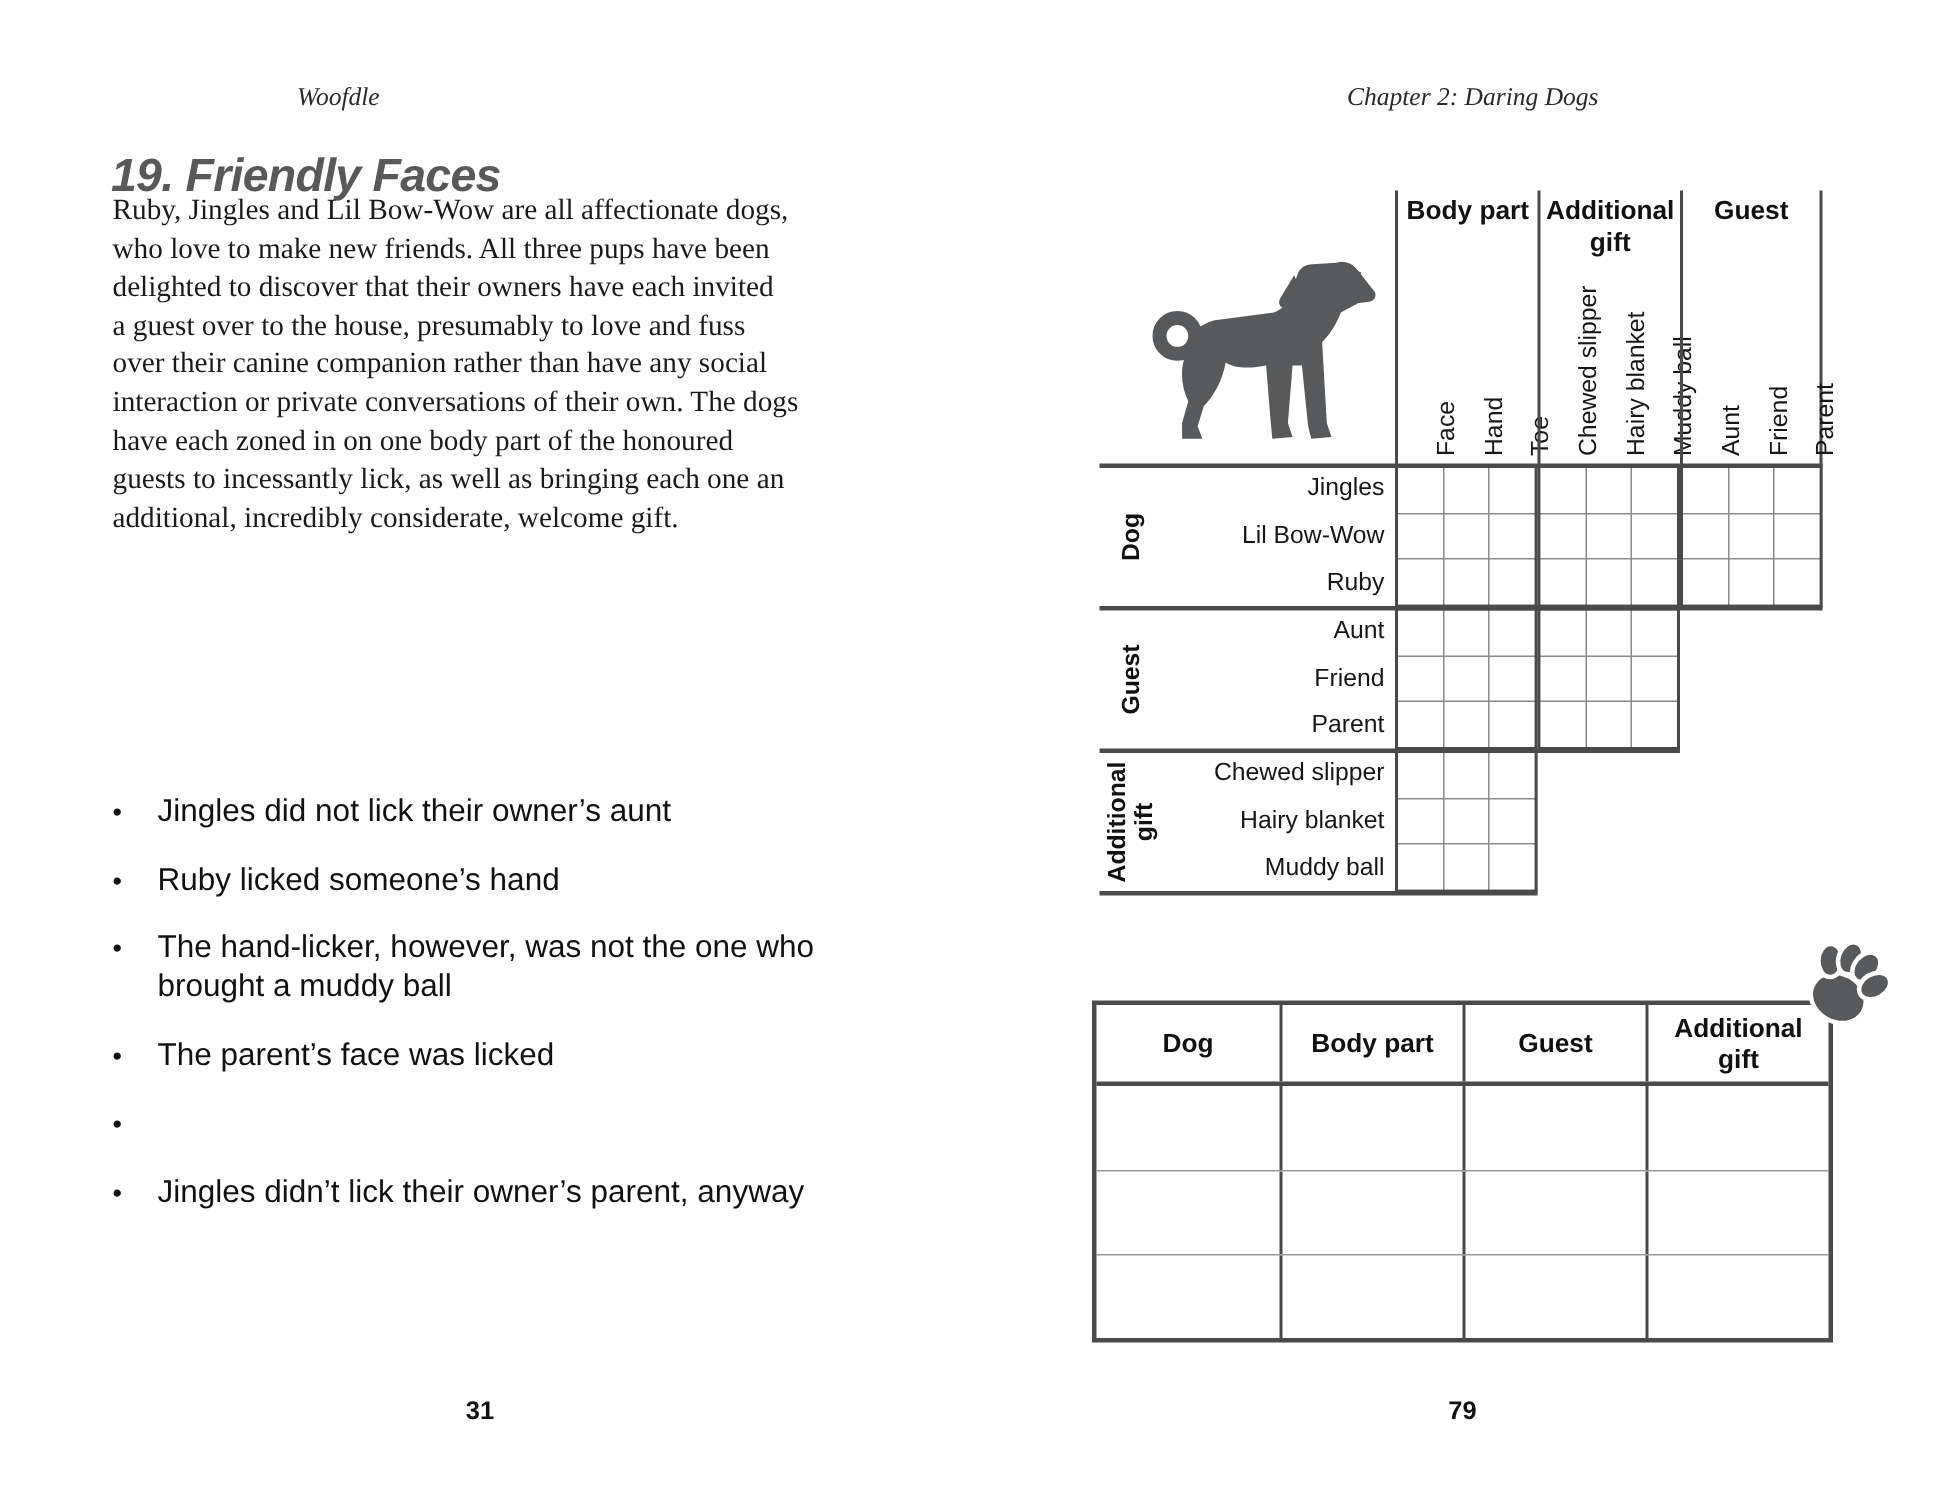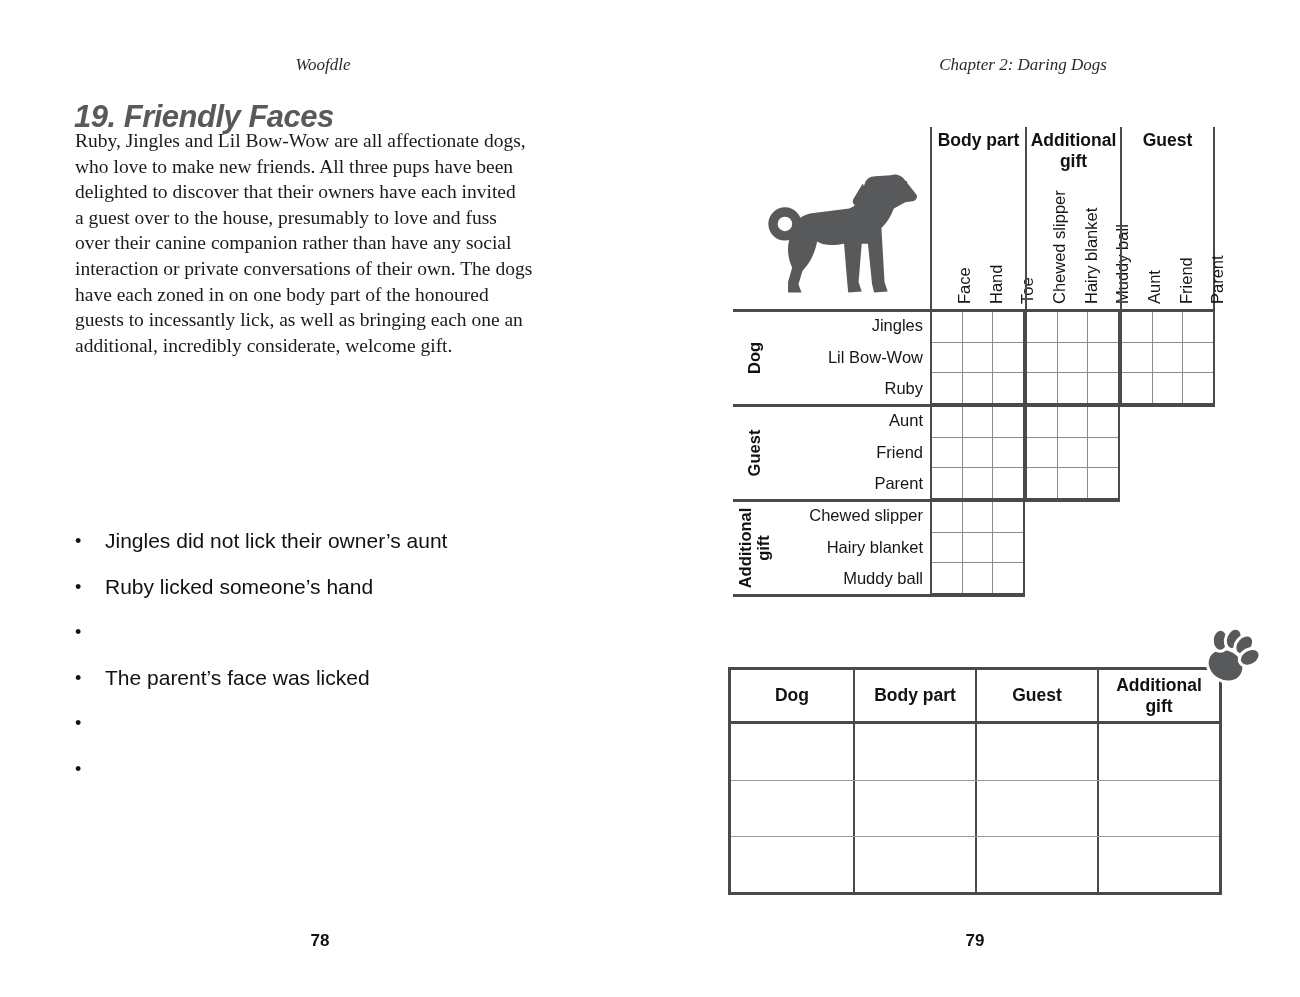--- a/index.html
+++ b/index.html
@@ -6,21 +6,21 @@
   html,body { background:#ffffff; }
   #canvas {
     position:relative; width:1300px; height:997px; background:#ffffff;
     font-family:"Liberation Sans", sans-serif; color:#1c1c1c; overflow:hidden;
   }
   .abs { position:absolute; }
 
   
   .running-head {
     font-family:"Liberation Serif", serif; font-style:italic;
-    font-size:17px; color:#2a2a2a; text-align:center;
+    font-size:17px; color:#2a2a2a; text-align:left;
   }
   #puzzle-title {
     left:74px; top:99px; width:560px;
     font-weight:bold; font-style:italic; font-size:31px;
     color:#58595b; letter-spacing:-0.5px;
   }
   .body-para {
     left:75px; top:0; width:525px;
     font-family:"Liberation Serif", serif; font-size:19.5px;
     line-height:25.6px; color:#1a1a1a; white-space:pre-line;
@@ -118,34 +118,37 @@
       <div class="clue-item">
         <span class="clue-bullet">•</span>
         <span class="clue-text">Jingles did not lick their owner’s aunt</span>
       </div>
       <div class="clue-item">
         <span class="clue-bullet">•</span>
         <span class="clue-text">Ruby licked someone’s hand</span>
       </div>
       <div class="clue-item">
         <span class="clue-bullet">•</span>
+        <span class="clue-text">The hand-licker, however, was not the one who
+brought a muddy ball</span>
       </div>
       <div class="clue-item">
         <span class="clue-bullet">•</span>
         <span class="clue-text">The parent’s face was licked</span>
       </div>
       <div class="clue-item">
         <span class="clue-bullet">•</span>
       </div>
       <div class="clue-item">
         <span class="clue-bullet">•</span>
+        <span class="clue-text">Jingles didn’t lick their owner’s parent, anyway</span>
       </div>
     </div>
 
-  <div class="abs page-number" style="left:290px; top:931px;">78</div>
+  <div class="abs page-number" style="left:290px; top:931px;">31</div>
 
   <div class="abs running-head" style="left:898px; top:55px; width:250px;">Chapter 2: Daring Dogs</div>
 
   <div class="abs" id="logic-grid">
 
     <svg class="abs" style="left:26px; top:44px;" width="166" height="136" viewBox="0 0 160 131">
       <circle cx="25" cy="51" r="11.5" fill="none" stroke="#58595b" stroke-width="9"></circle>
       <path fill="#58595b" d="M33,63 C30,53 37,44 49,41 L87,36 C93,34 96,29 98,23 L102,12
         C103,8 107,5 112,5 L127,4 C133,2 138,5 141,9 L152,23 C153,26 151,29 148,29 L141,30
         L130,36 C127,44 123,50 118,55 L121,107 L124,116 L111,117 L109,109 L105,70 L99,70

